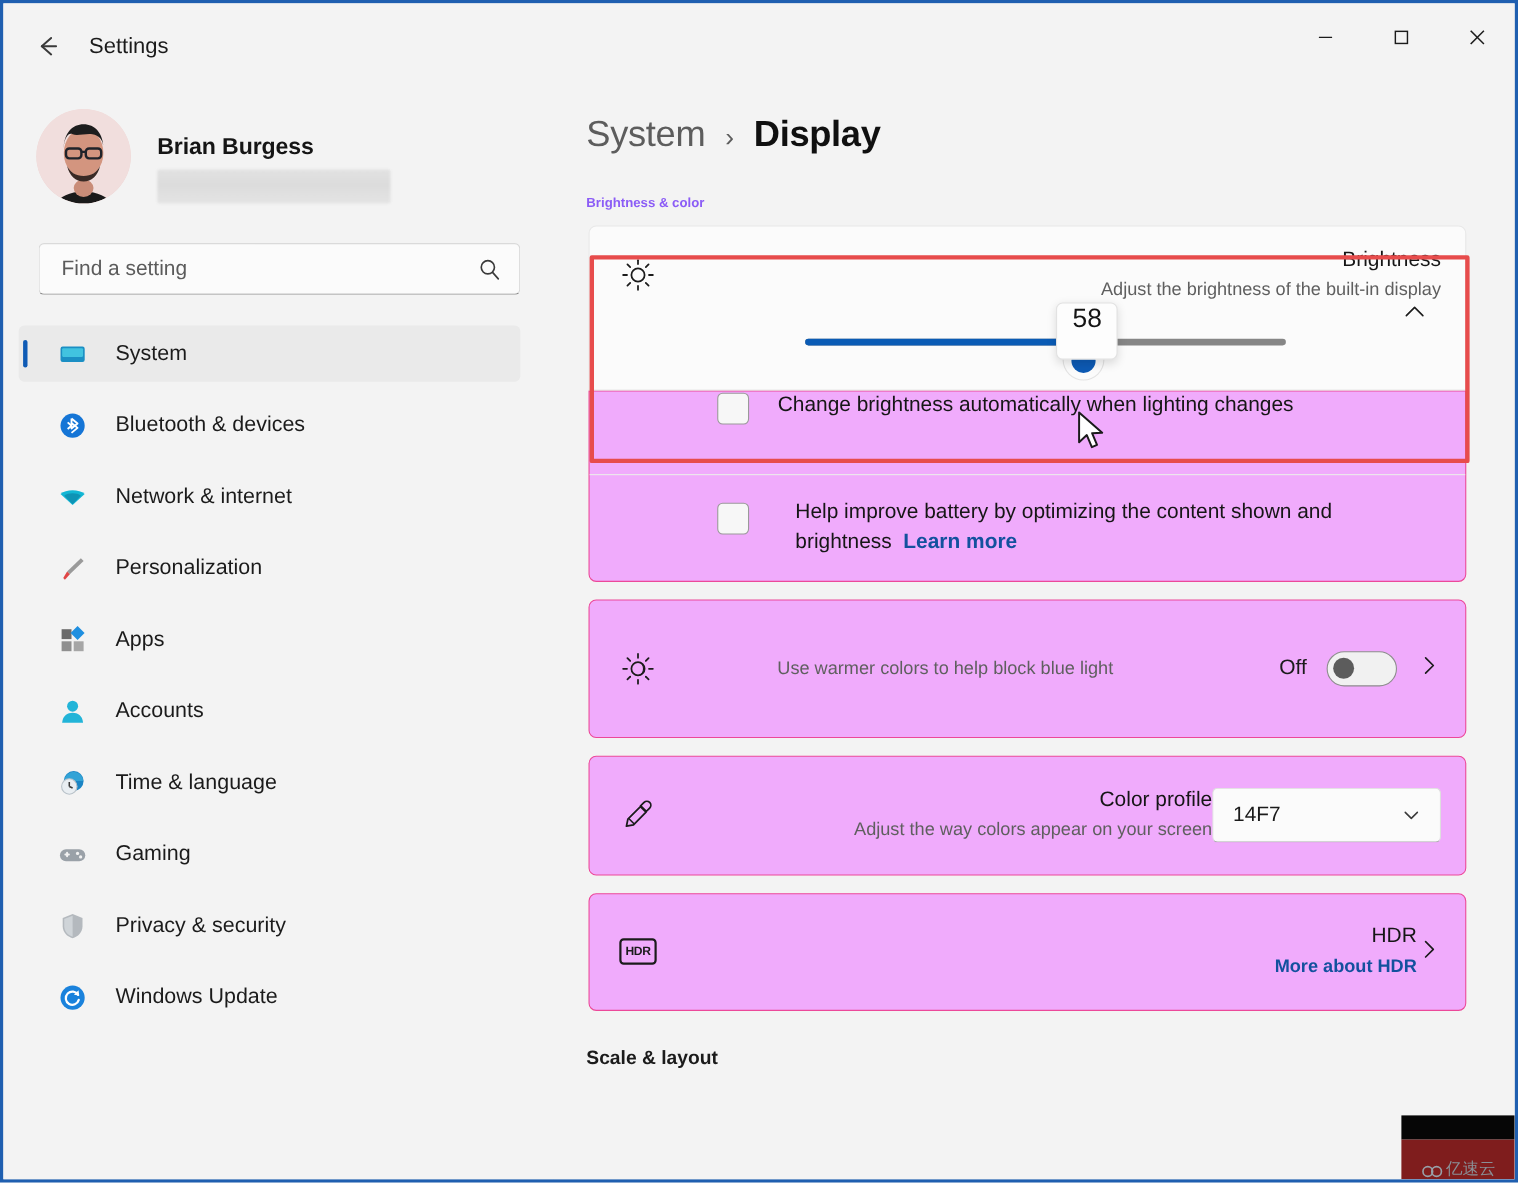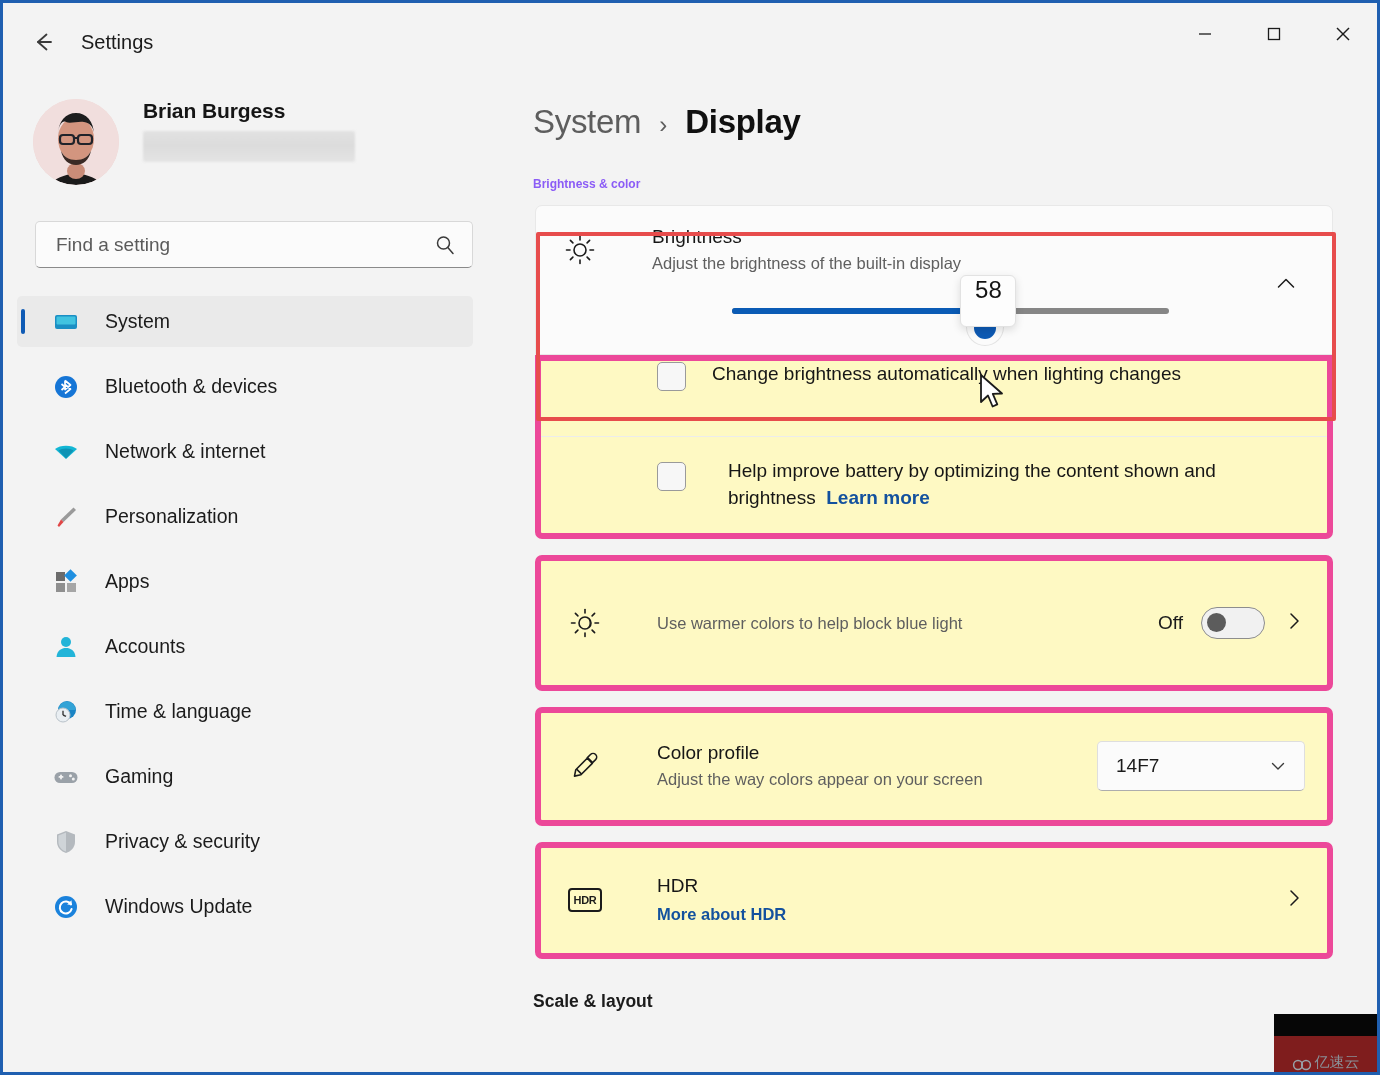--- a/index.html
+++ b/index.html
@@ -55,21 +55,21 @@
 
   
   .sidebar {
     position: absolute;
     left: 0; top: 78px;
     width: 500px; height: 994px;
     background: #f3f3f3;
   }
   .user-row {
     display: flex;
-    align-items: flex-start;
+    align-items: flex-end;
     padding: 18px 0 0 30px;
   }
   .avatar {
     width: 86px; height: 86px;
     border-radius: 50%;
     overflow: hidden;
     flex: 0 0 auto;
     background: radial-gradient(circle at 50% 38%, #f6e2e0 0%, #efd8d6 60%, #e7cfcd 100%);
     position: relative;
   }
@@ -175,40 +175,40 @@
   }
   .section-title {
     margin: 36px 0 0 30px;
     font-size: 12px;
     font-weight: bold;
     color: #8b5cf6;
   }
 
   .card {
     margin: 0 44px 0 32px;
-    background: #fef9c3;
-    border: 6px solid #ec4899;
+    background: #f0abfc;
+    border: 1px solid #ec4899;
     border-radius: 7px;
   }
   .card.group { margin-top: 0; border-radius: 0 0 7px 7px; }
 
   .row {
     display: flex;
     align-items: center;
     padding: 0 22px;
     min-height: 82px;
     position: relative;
   }
   .row-icon {
     width: 44px;
     flex: 0 0 auto;
     display: flex; align-items: center; justify-content: center;
     color: #1b1b1b;
   }
-  .row-body { flex: 1; padding-left: 50px; }
+  .row-body { flex: 1; padding-left: 50px; text-align: right; }
   .row-title {
     font-size: 19px;
     color: #161616;
     line-height: 1.35;
   }
   .row-sub {
     font-size: 16.5px;
     color: #5f5f5f;
     line-height: 1.45;
     margin-top: 2px;

